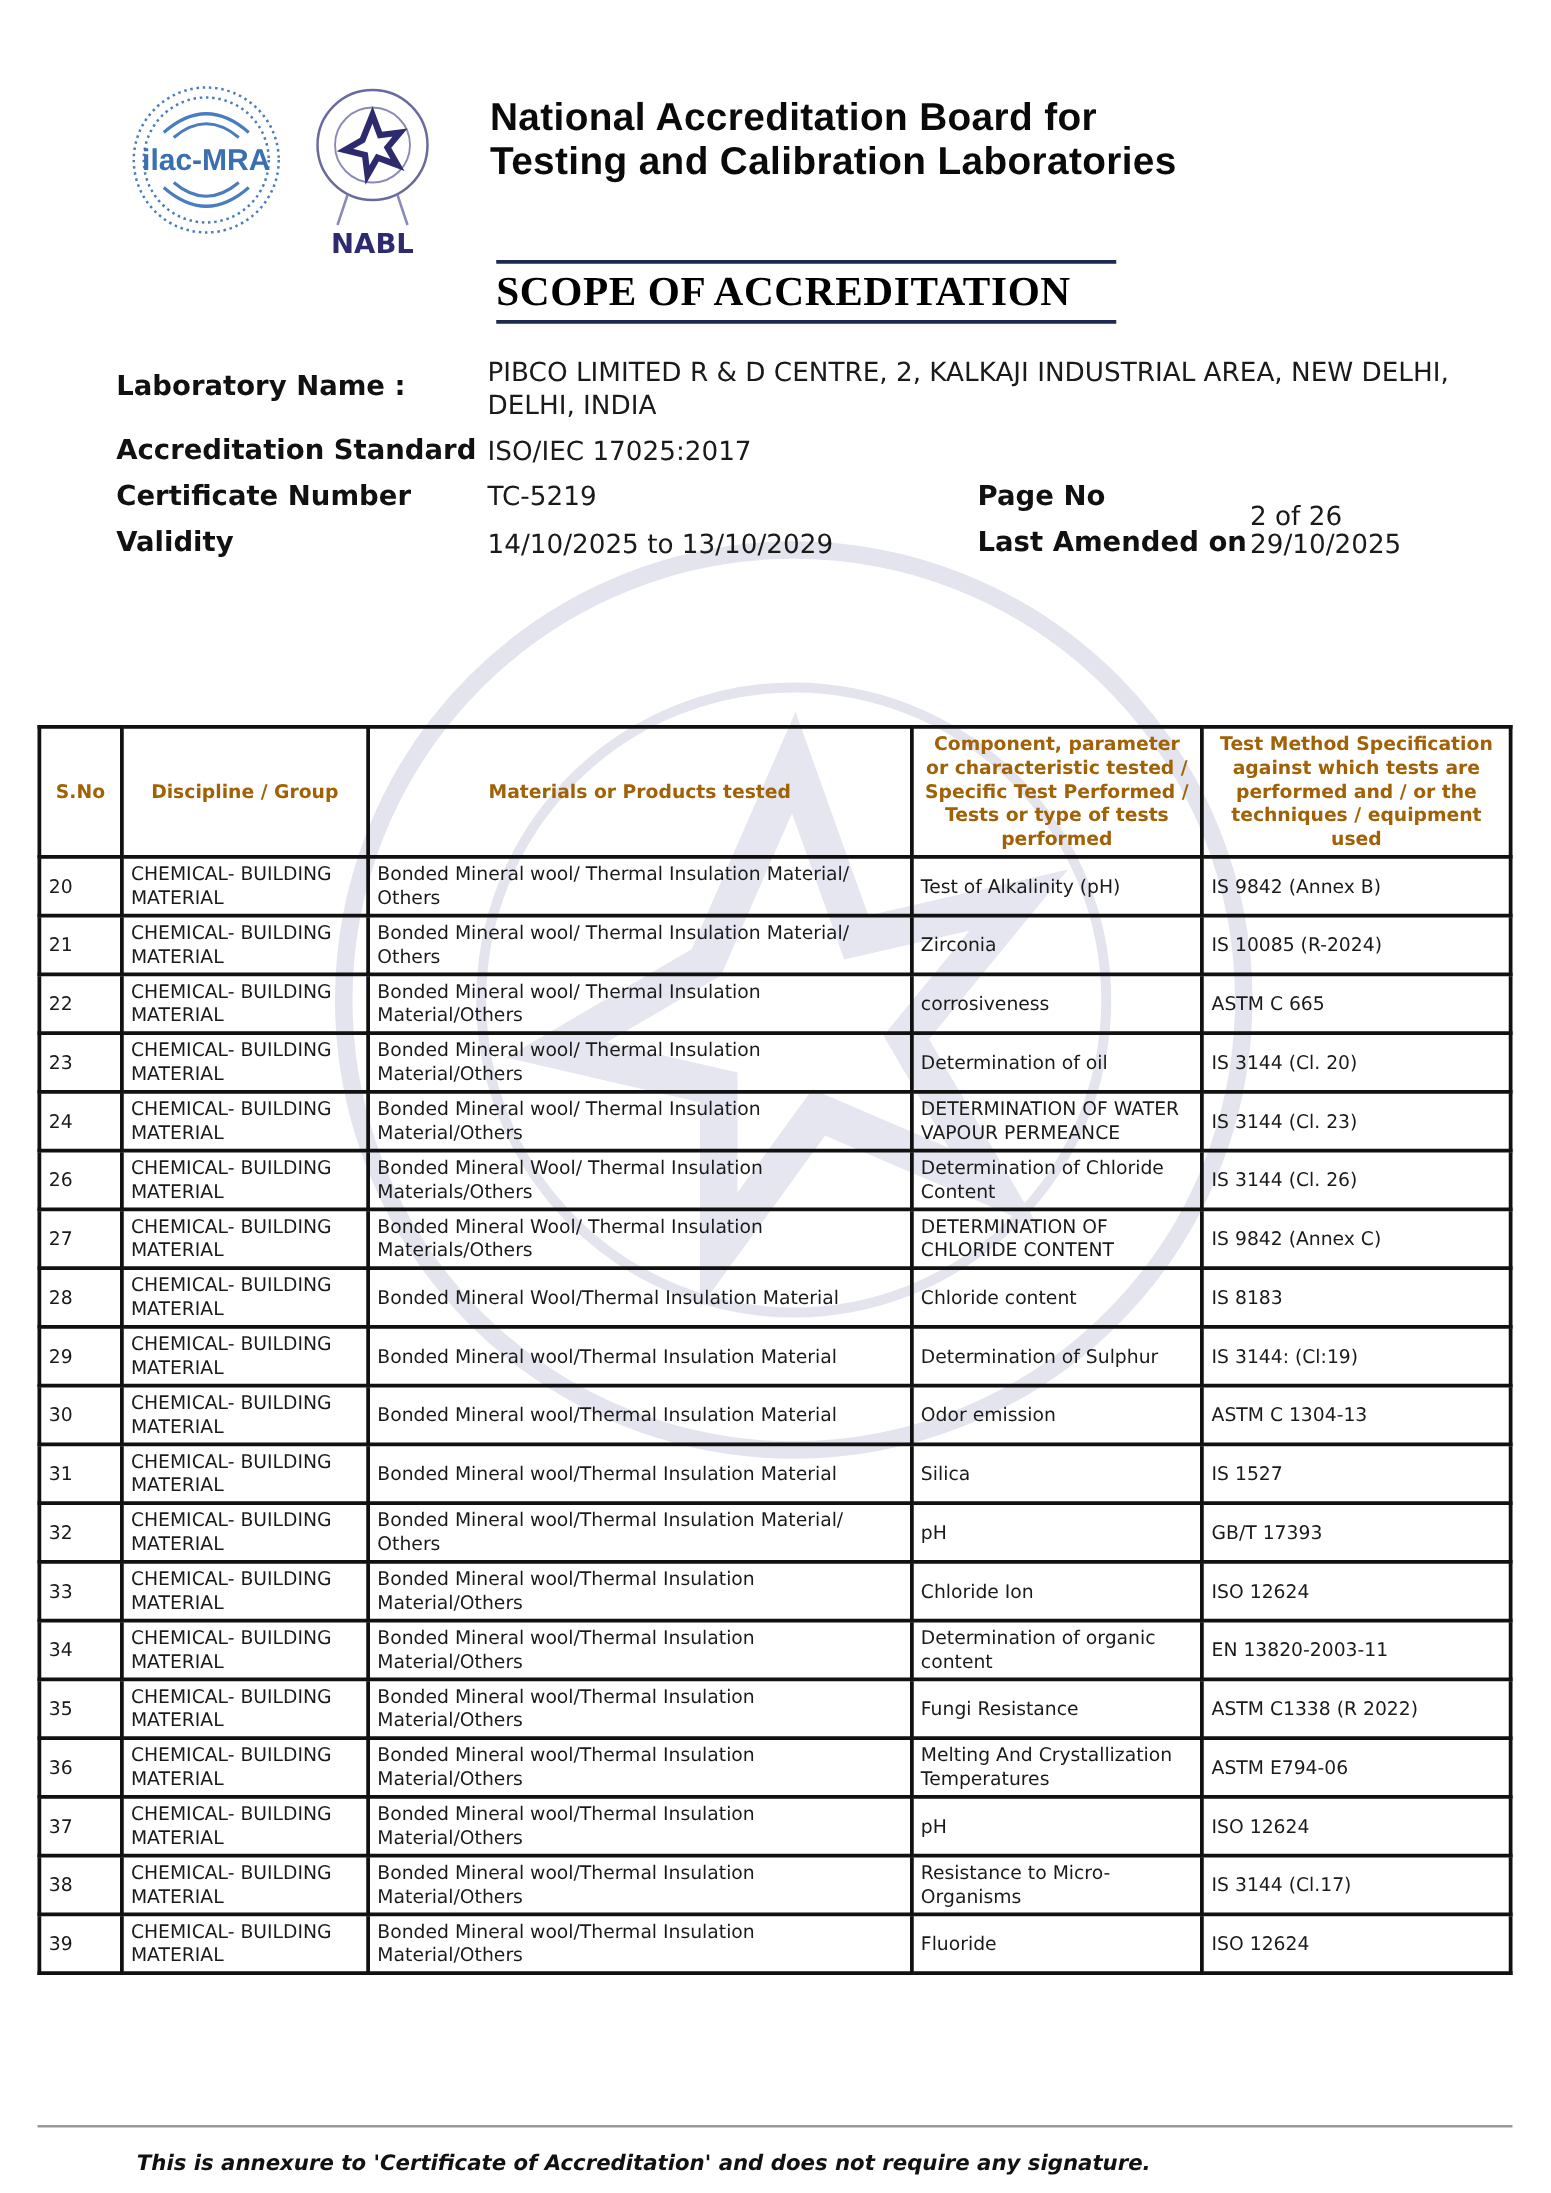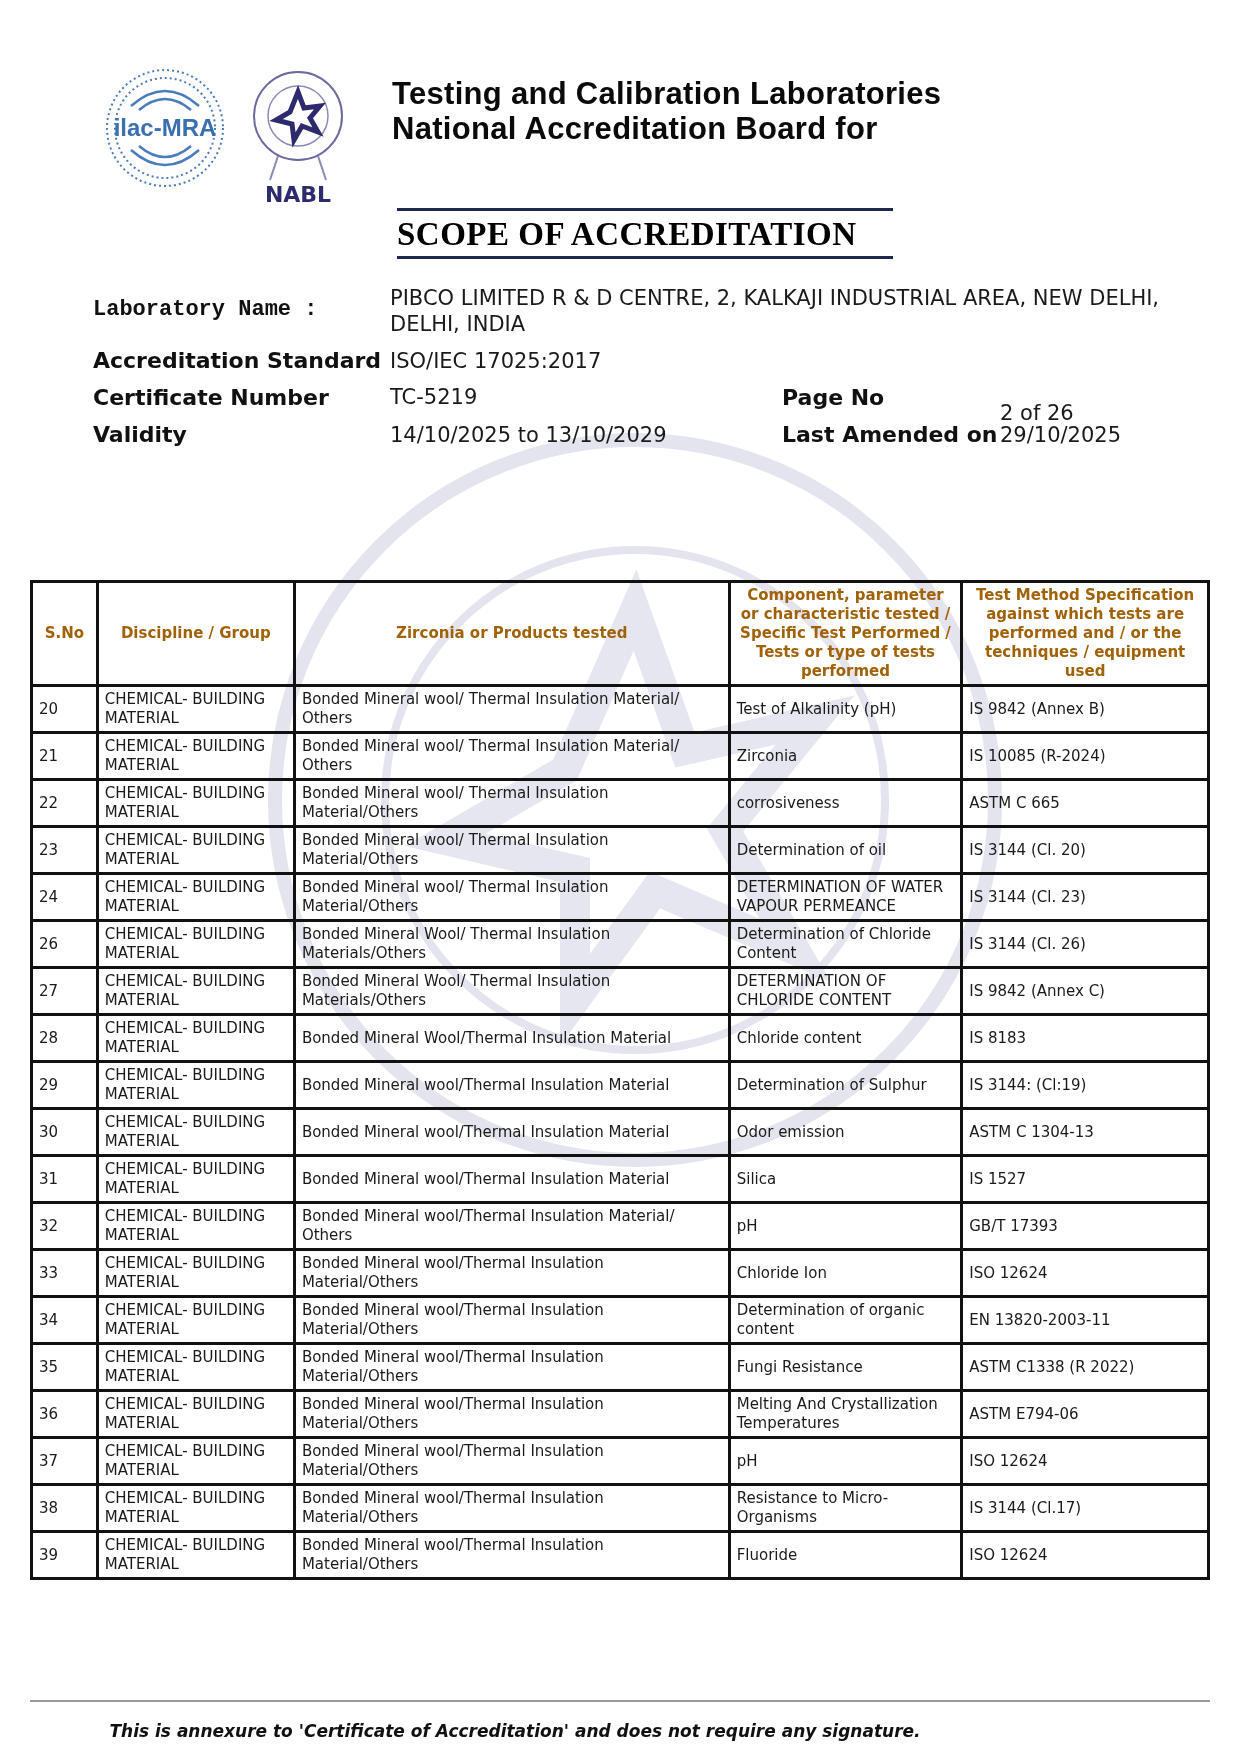--- a/index.html
+++ b/index.html
@@ -73,29 +73,29 @@
 
 <svg class="logo-nabl" viewBox="0 0 100 142">
   <circle cx="50" cy="48" r="44" fill="none" stroke="#6a6aa0" stroke-width="2"></circle>
   <circle cx="50" cy="48" r="30" fill="none" stroke="#8a8ab8" stroke-width="1.5"></circle>
   <polygon points="50,24 56,40 72,38 62,50 70,64 54,58 46,72 44,56 28,52 42,44" fill="none" stroke="#2d2a6e" stroke-width="5"></polygon>
   <path d="M30 88 L22 112 M70 88 L78 112" stroke="#8a8ab8" stroke-width="2"></path>
   <text x="50" y="134" text-anchor="middle" font-family="DejaVu Sans, sans-serif" font-weight="bold" font-size="22" fill="#2d2a6e">NABL</text>
 </svg>
 
 <div class="org-title">
+  <div>National Accreditation Board for</div>
   <div>Testing and Calibration Laboratories</div>
-  <div>National Accreditation Board for</div>
 </div>
 
 <div class="scope-rule top"></div>
 <div class="scope-title">SCOPE OF ACCREDITATION</div>
 <div class="scope-rule bottom"></div>
 
-<div class="info-label" style="top:297px;font-family:Liberation Mono, monospace;">Laboratory Name :</div>
+<div class="info-label" style="top:297px;">Laboratory Name :</div>
 <div class="info-value" style="top:285px;">
   <div>PIBCO LIMITED R &amp; D CENTRE, 2, KALKAJI INDUSTRIAL AREA, NEW DELHI,</div>
   <div>DELHI, INDIA</div>
 </div>
 
 <div class="info-label" style="top:348px;">Accreditation Standard</div>
 <div class="info-value" style="top:348px;">ISO/IEC 17025:2017</div>
 
 <div class="info-label" style="top:385px;">Certificate Number</div>
 <div class="info-value" style="top:372px;margin-top:12px;">TC-5219</div>
@@ -112,21 +112,21 @@
     <col class="col-sno">
       <col class="col-disc">
       <col class="col-mat">
       <col class="col-comp">
       <col class="col-meth">
   </colgroup>
   <thead>
     <tr>
       <th>S.No</th>
       <th>Discipline / Group</th>
-      <th>Zirconia or Products tested</th>
+      <th>Materials or Products tested</th>
       <th>Component, parameter or characteristic tested / Specific Test Performed / Tests or type of tests performed</th>
       <th>Test Method Specification against which tests are performed and / or the techniques / equipment used</th>
     </tr>
   </thead>
   <tbody id="table-body">
       <tr>
         <td>20</td>
         <td>CHEMICAL- BUILDING MATERIAL</td>
         <td>Bonded Mineral wool/ Thermal Insulation Material/ Others</td>
         <td>Test of Alkalinity (pH)</td>

